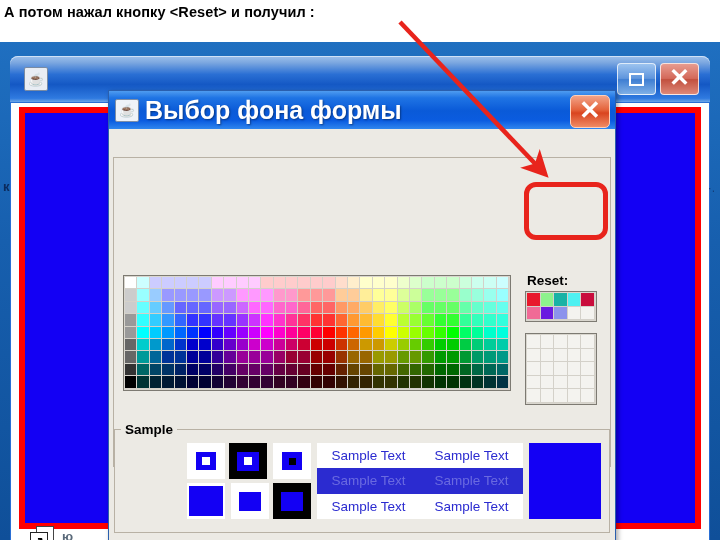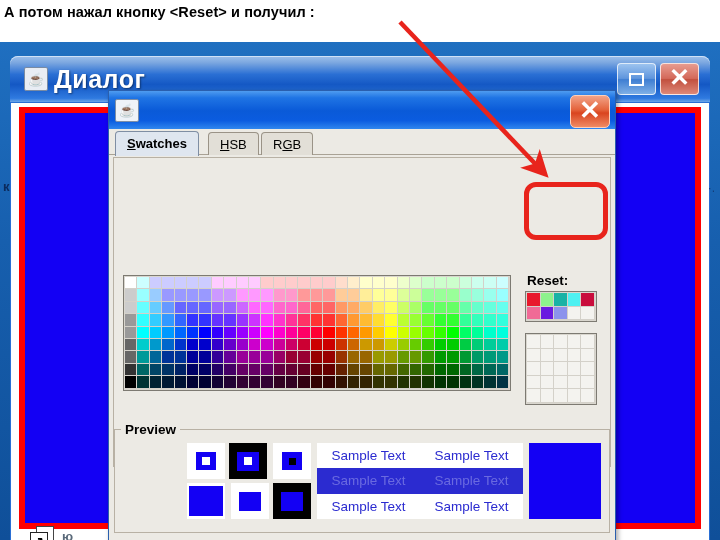--- a/index.html
+++ b/index.html
@@ -199,21 +199,20 @@
 </head>
 <body>
 
 <div id="caption">А потом нажал кнопку &lt;Reset&gt; и получил :</div>
 
 <div id="desktop">
 
   <div id="bgwin">
     <div id="bgwin-titlebar">
       <div id="bgwin-icon">☕</div>
-      <div id="bgwin-title">Диалог</div>
       <div class="sysbtn" id="bgwin-max">
           <span class="gl"></span>
         </div>
       <div class="sysbtn" id="bgwin-close">
           <span class="gl">✕</span>
         </div>
     </div>
     <div id="bgwin-body">
       <div id="bgwin-canvas" style="background: rgb(19, 0, 244); border-color: rgb(255, 0, 0);"></div>
       <div id="bgwin-sidelabel">к</div>
@@ -224,30 +223,26 @@
       <div class="sq2"></div>
       <div class="arw">↗</div>
     </div>
     <div id="taskbar-text">ю</div>
   </div>
 
   <div id="dialog">
 
     <div id="dlg-titlebar">
       <div id="dlg-icon">☕</div>
+      <div id="dlg-title">Выбор фона формы</div>
       <div id="dlg-close">
           <span>✕</span>
         </div>
     </div>
 
-    <div id="tabstrip">
-      <div class="tab sel" id="tab0" style="left:6px;"><u>S</u><span>watches</span></div>
-      <div class="tab" id="tab1" style="left:99px;"><u>H</u><span>SB</span></div>
-      <div class="tab" id="tab2" style="left:152px;"><span>R</span><u>G</u><span>B</span></div>
-    </div>
 
     <div id="panel">
       <div id="swatch-wrap">
         <div id="swatch-grid">
             <div style="background: rgb(255, 255, 255);"></div>
             <div style="background: rgb(204, 255, 255);"></div>
             <div style="background: rgb(204, 204, 255);"></div>
             <div style="background: rgb(204, 204, 255);"></div>
             <div style="background: rgb(204, 204, 255);"></div>
             <div style="background: rgb(204, 204, 255);"></div>
@@ -567,21 +562,21 @@
             <div></div>
             <div></div>
             <div></div>
             <div></div>
             <div></div>
           </div>
       </div>
     </div>
 
     <div id="preview-box"></div>
-    <div id="preview-legend">Preview</div>
+    <div id="preview-legend">Sample</div>
     <div id="pv-swatches">
         <div class="pv-cell" style="left: 0px; top: 0px; background: rgb(255, 255, 255);">
           <div class="pv-inner" style="width: 20px; height: 18px; background: rgb(19, 0, 244); display: flex; align-items: center; justify-content: center;">
             <div style="width: 8px; height: 8px; background: rgb(255, 255, 255);"></div>
           </div>
         </div>
         <div class="pv-cell" style="left: 42px; top: 0px; background: rgb(0, 0, 0);">
           <div class="pv-inner" style="width: 22px; height: 19px; background: rgb(19, 0, 244); display: flex; align-items: center; justify-content: center;">
             <div style="width: 8px; height: 8px; background: rgb(255, 255, 255);"></div>
           </div>

